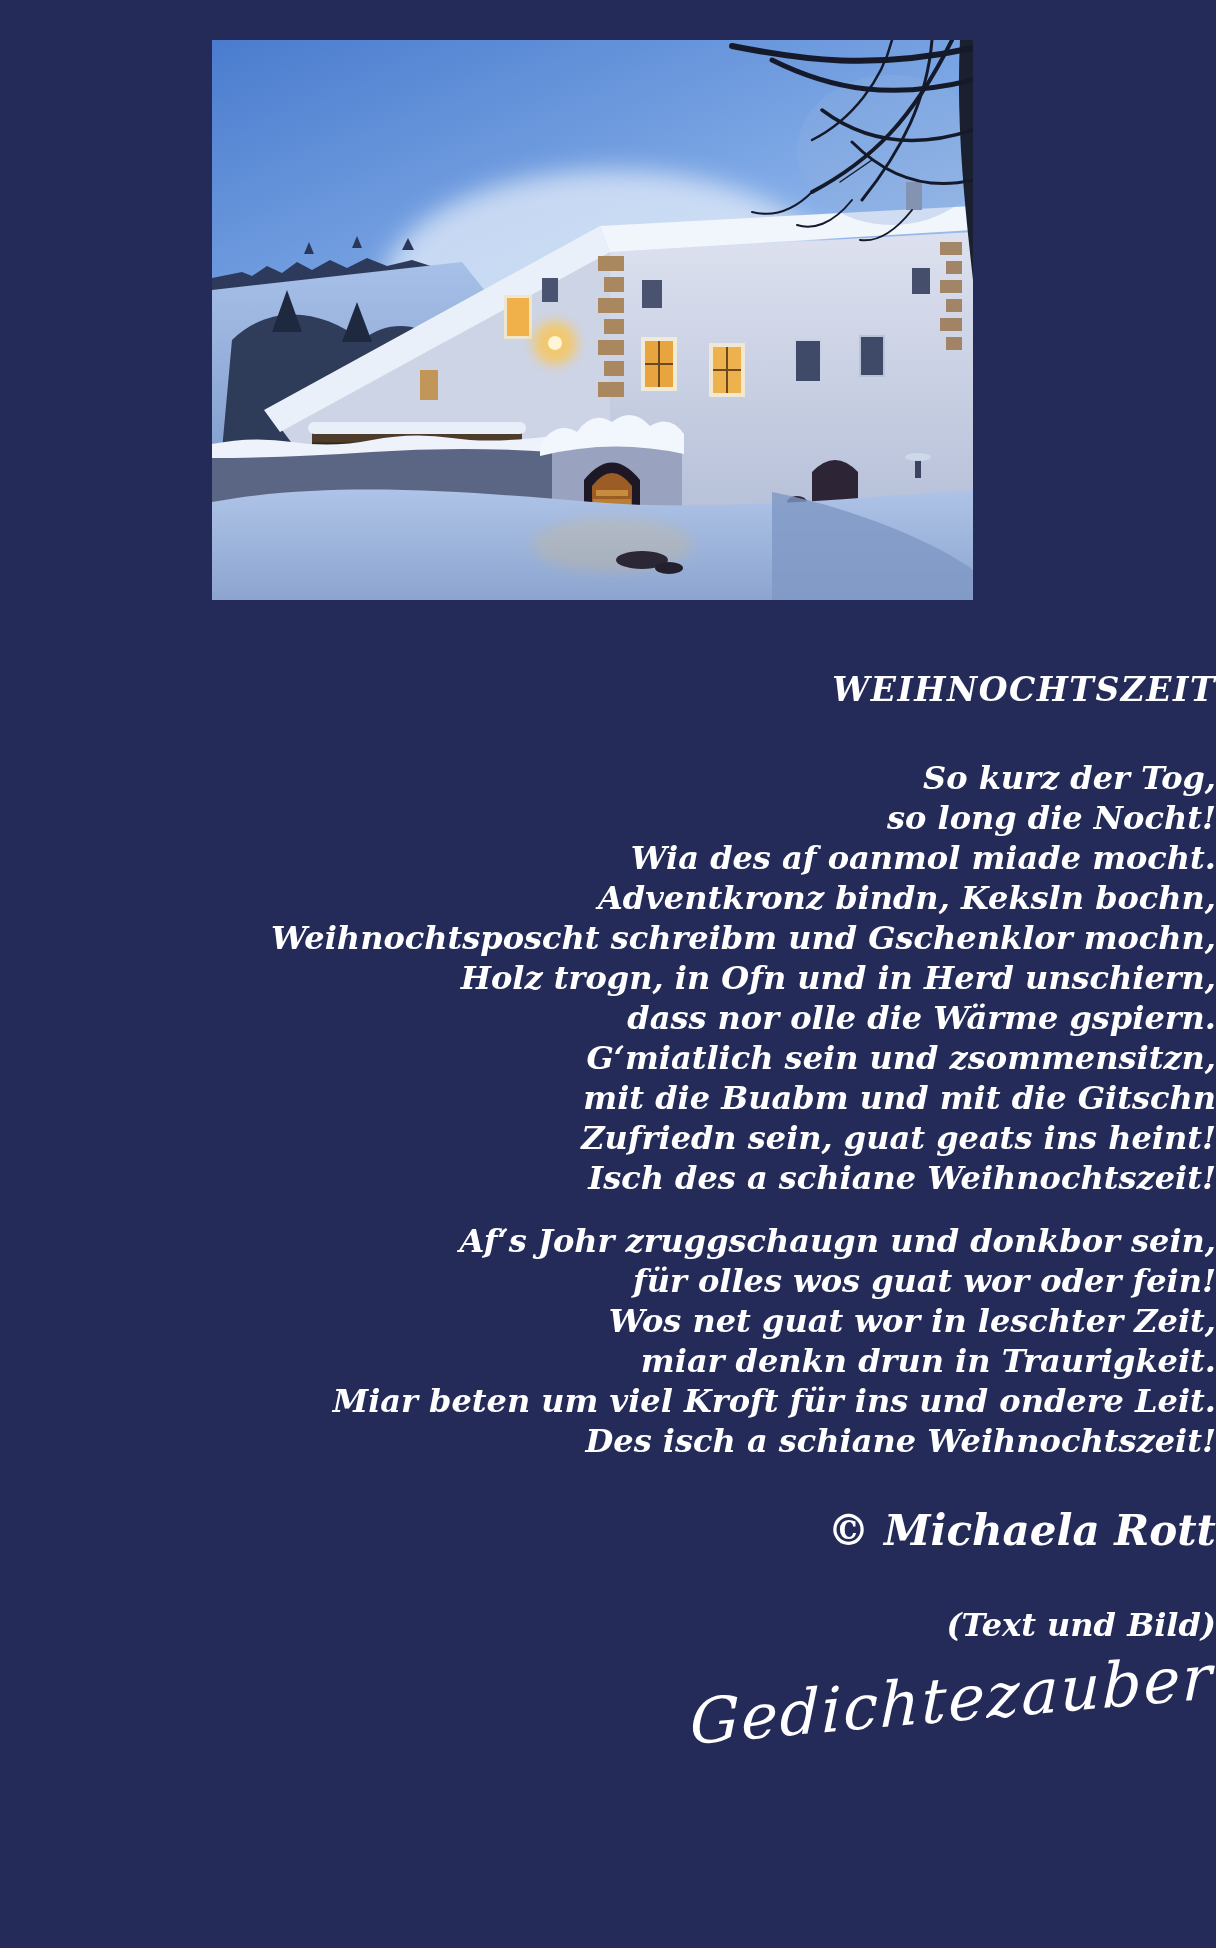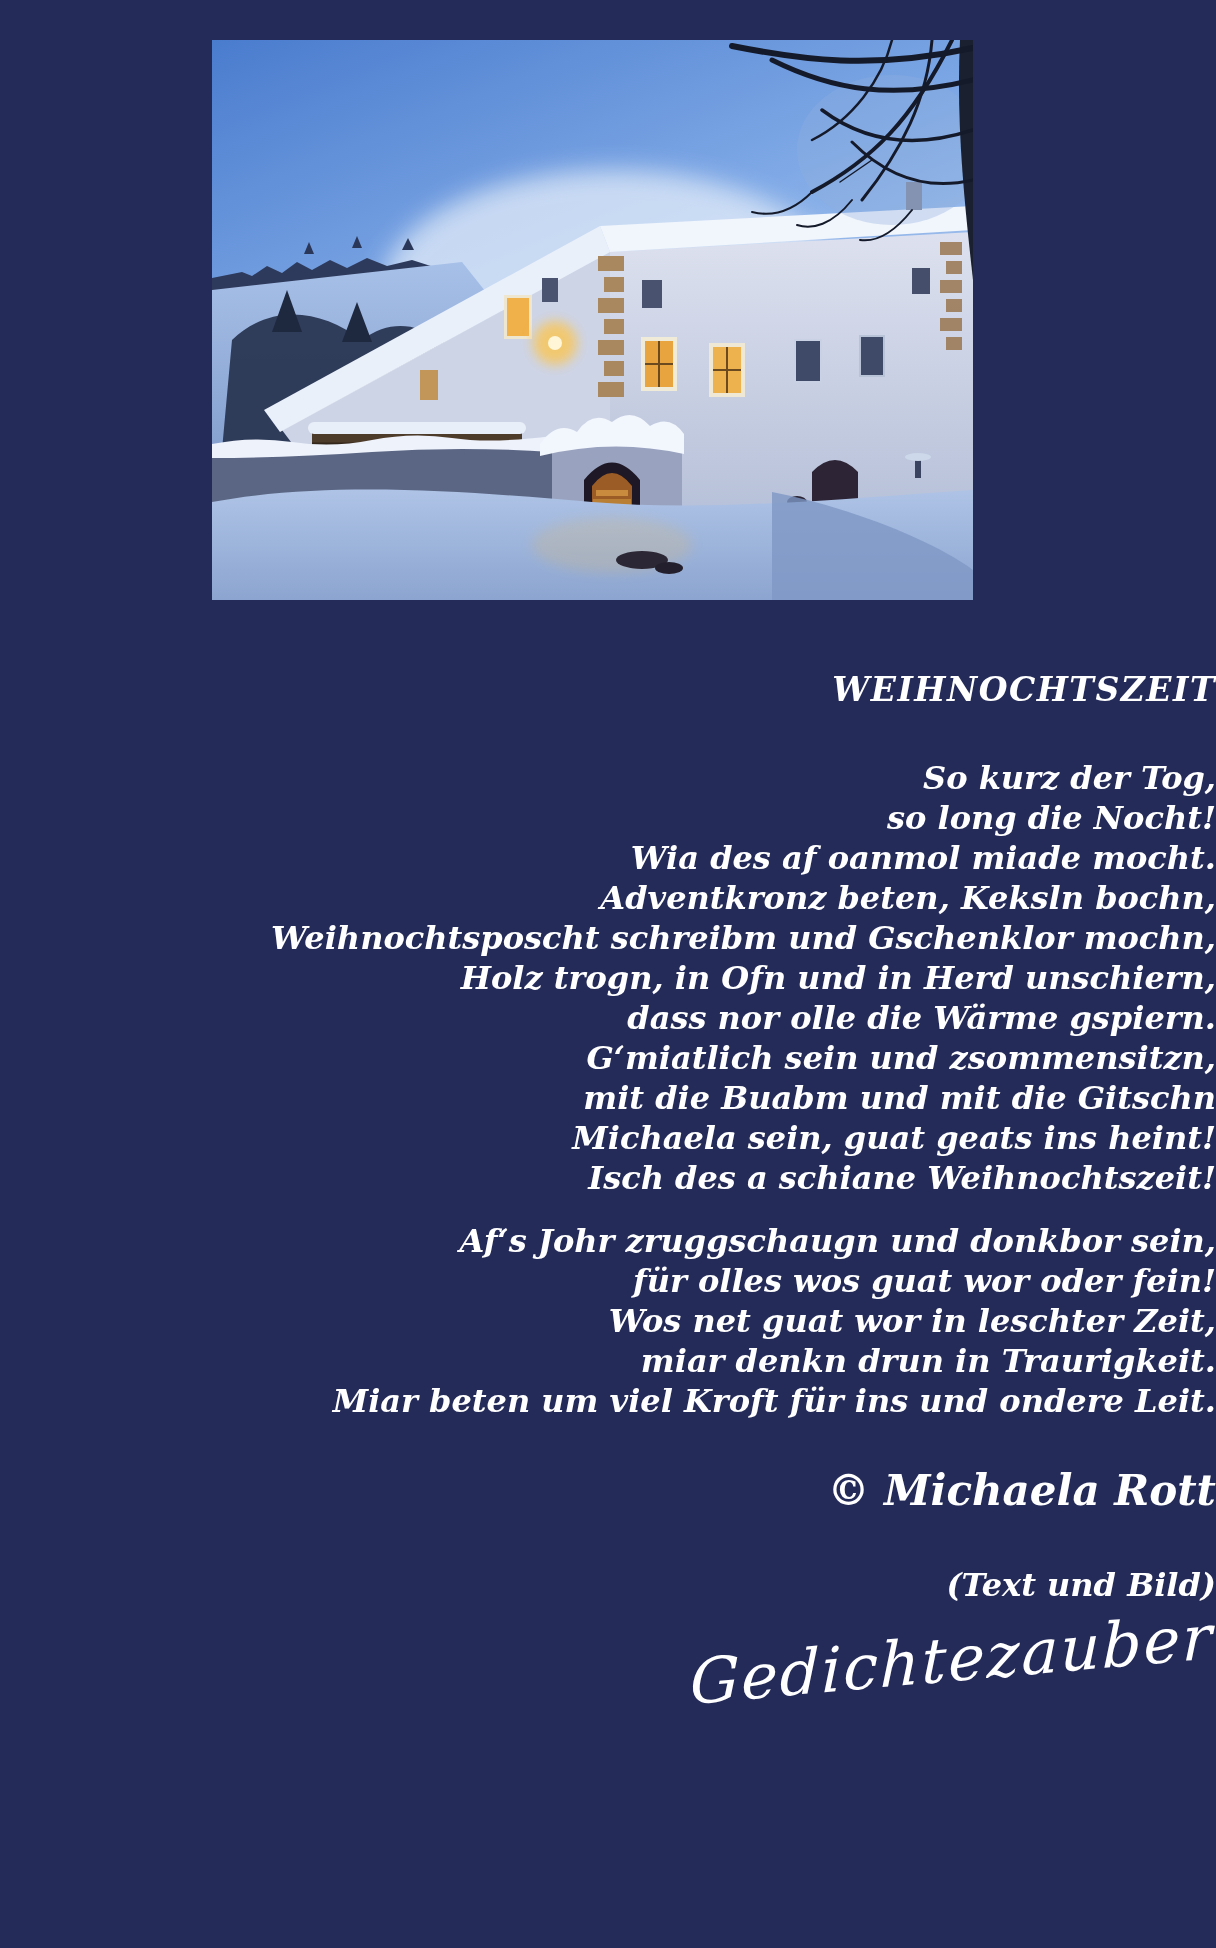--- a/index.html
+++ b/index.html
@@ -190,34 +190,35 @@
       </g>
     </svg>
   </div>
 
   <div class="poem">
     <div class="title">WEIHNOCHTSZEIT</div>
     <div class="stanza stanza-1">
         <div class="poem-line">So kurz der Tog,</div>
         <div class="poem-line">so long die Nocht!</div>
         <div class="poem-line">Wia des af oanmol miade mocht.</div>
-        <div class="poem-line">Adventkronz beten, Keksln bochn,</div>
+        <div class="poem-line">Adventkronz bindn, Keksln bochn,</div>
         <div class="poem-line">Weihnochtsposcht schreibm und Gschenklor mochn,</div>
         <div class="poem-line">Holz trogn, in Ofn und in Herd unschiern,</div>
         <div class="poem-line">dass nor olle die Wärme gspiern.</div>
         <div class="poem-line">G‘miatlich sein und zsommensitzn,</div>
         <div class="poem-line">mit die Buabm und mit die Gitschn</div>
-        <div class="poem-line">Michaela sein, guat geats ins heint!</div>
+        <div class="poem-line">Zufriedn sein, guat geats ins heint!</div>
         <div class="poem-line">Isch des a schiane Weihnochtszeit!</div>
       </div>
     <div class="stanza stanza-2">
         <div class="poem-line">Af‘s Johr zruggschaugn und donkbor sein,</div>
         <div class="poem-line">für olles wos guat wor oder fein!</div>
         <div class="poem-line">Wos net guat wor in leschter Zeit,</div>
         <div class="poem-line">miar denkn drun in Traurigkeit.</div>
         <div class="poem-line">Miar beten um viel Kroft für ins und ondere Leit.</div>
+        <div class="poem-line">Des isch a schiane Weihnochtszeit!</div>
       </div>
     <div class="credit">© Michaela Rott</div>
     <div class="credit-note">(Text und Bild)</div>
     <div class="signature">Gedichtezauber</div>
   </div>
 
 </div>
 
 </body></html>

